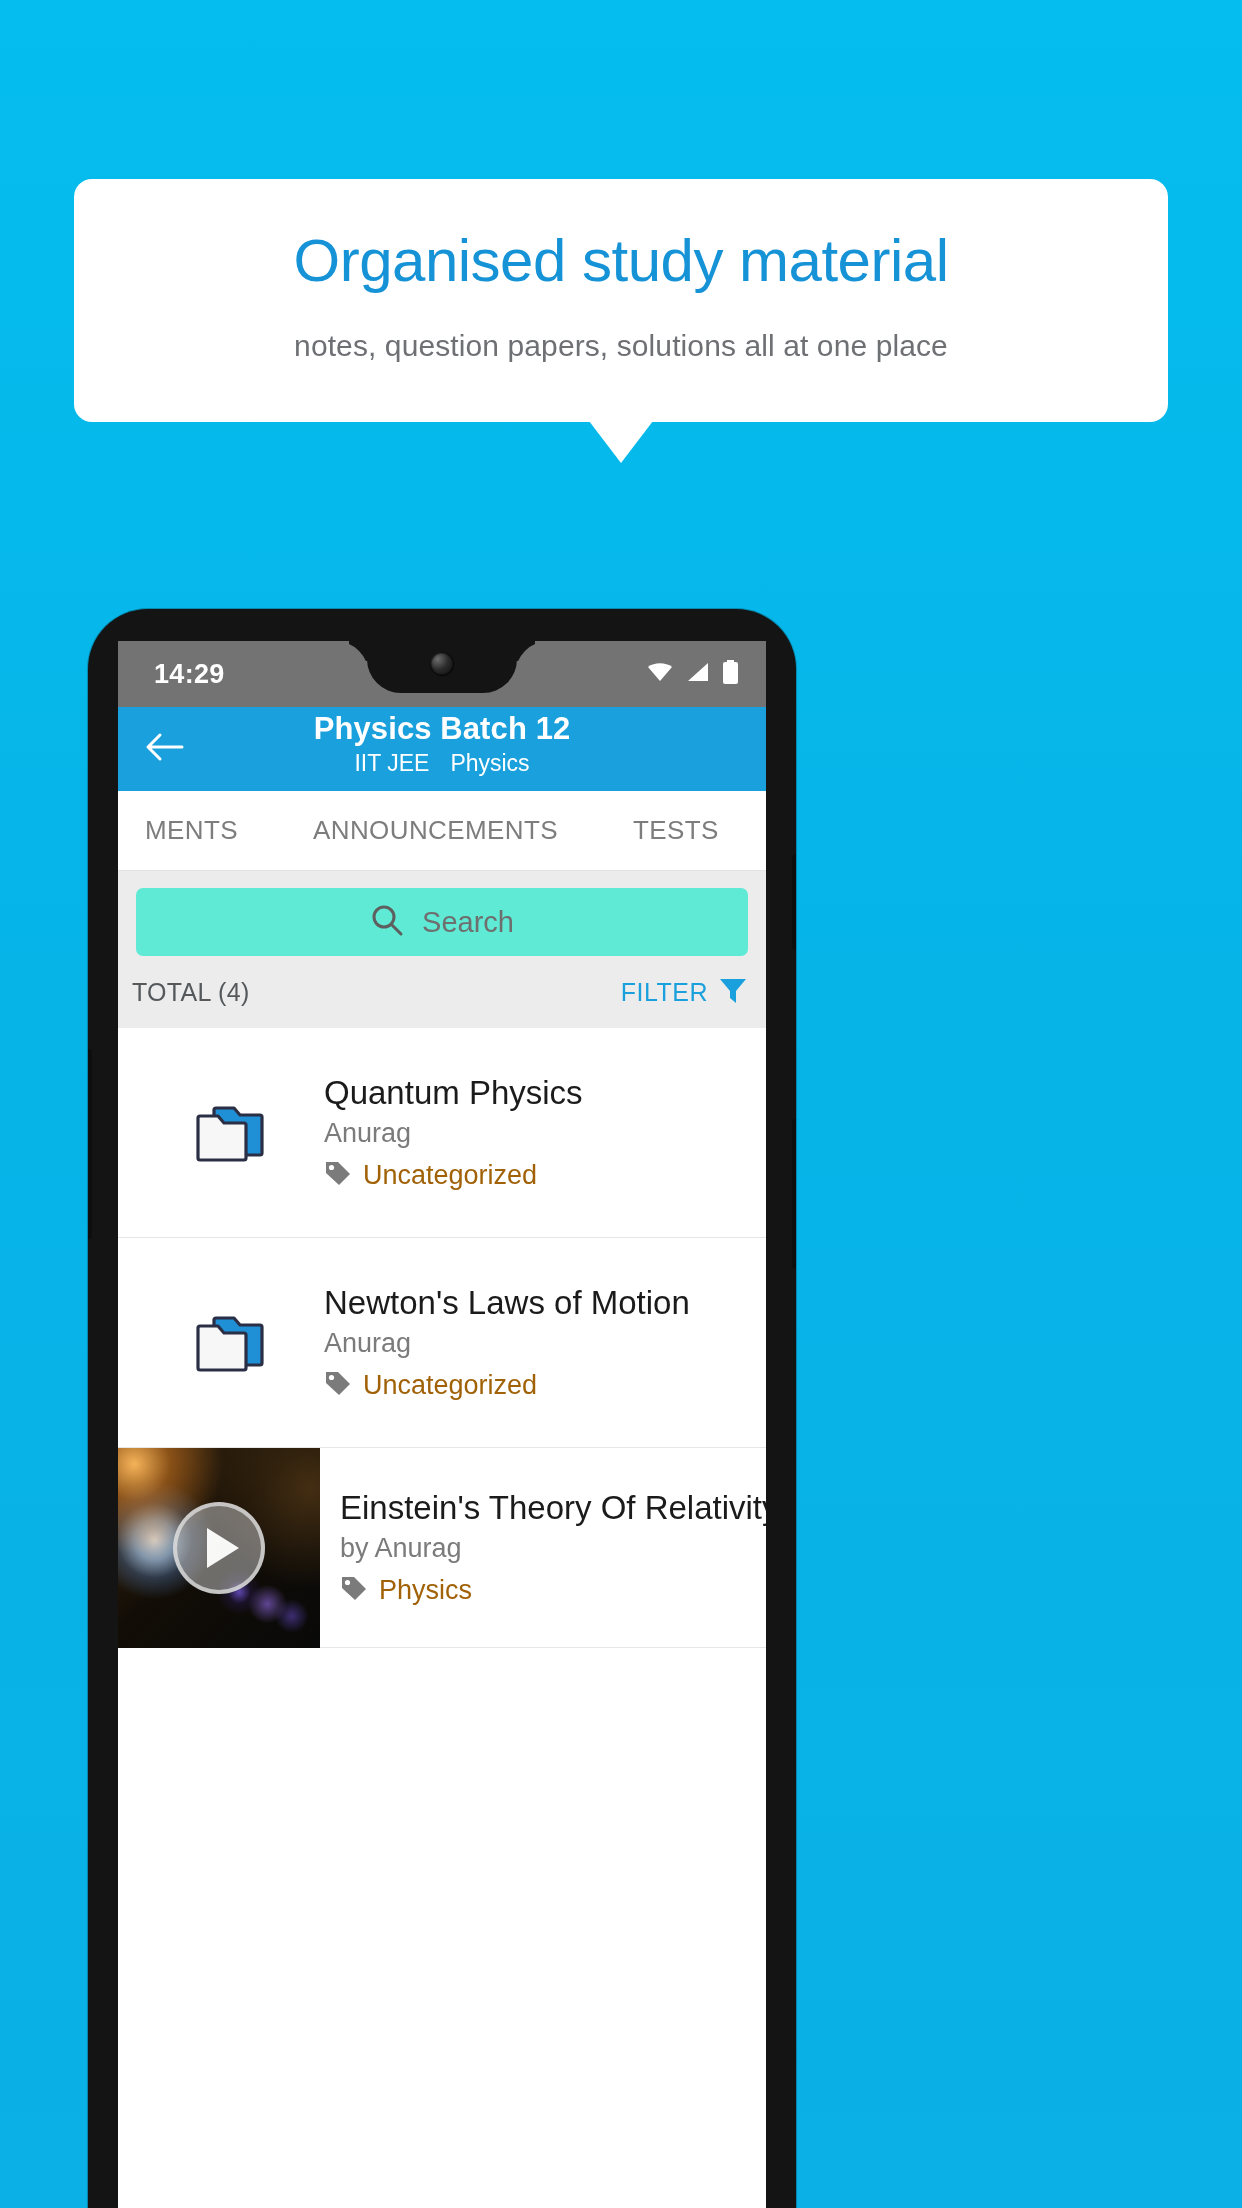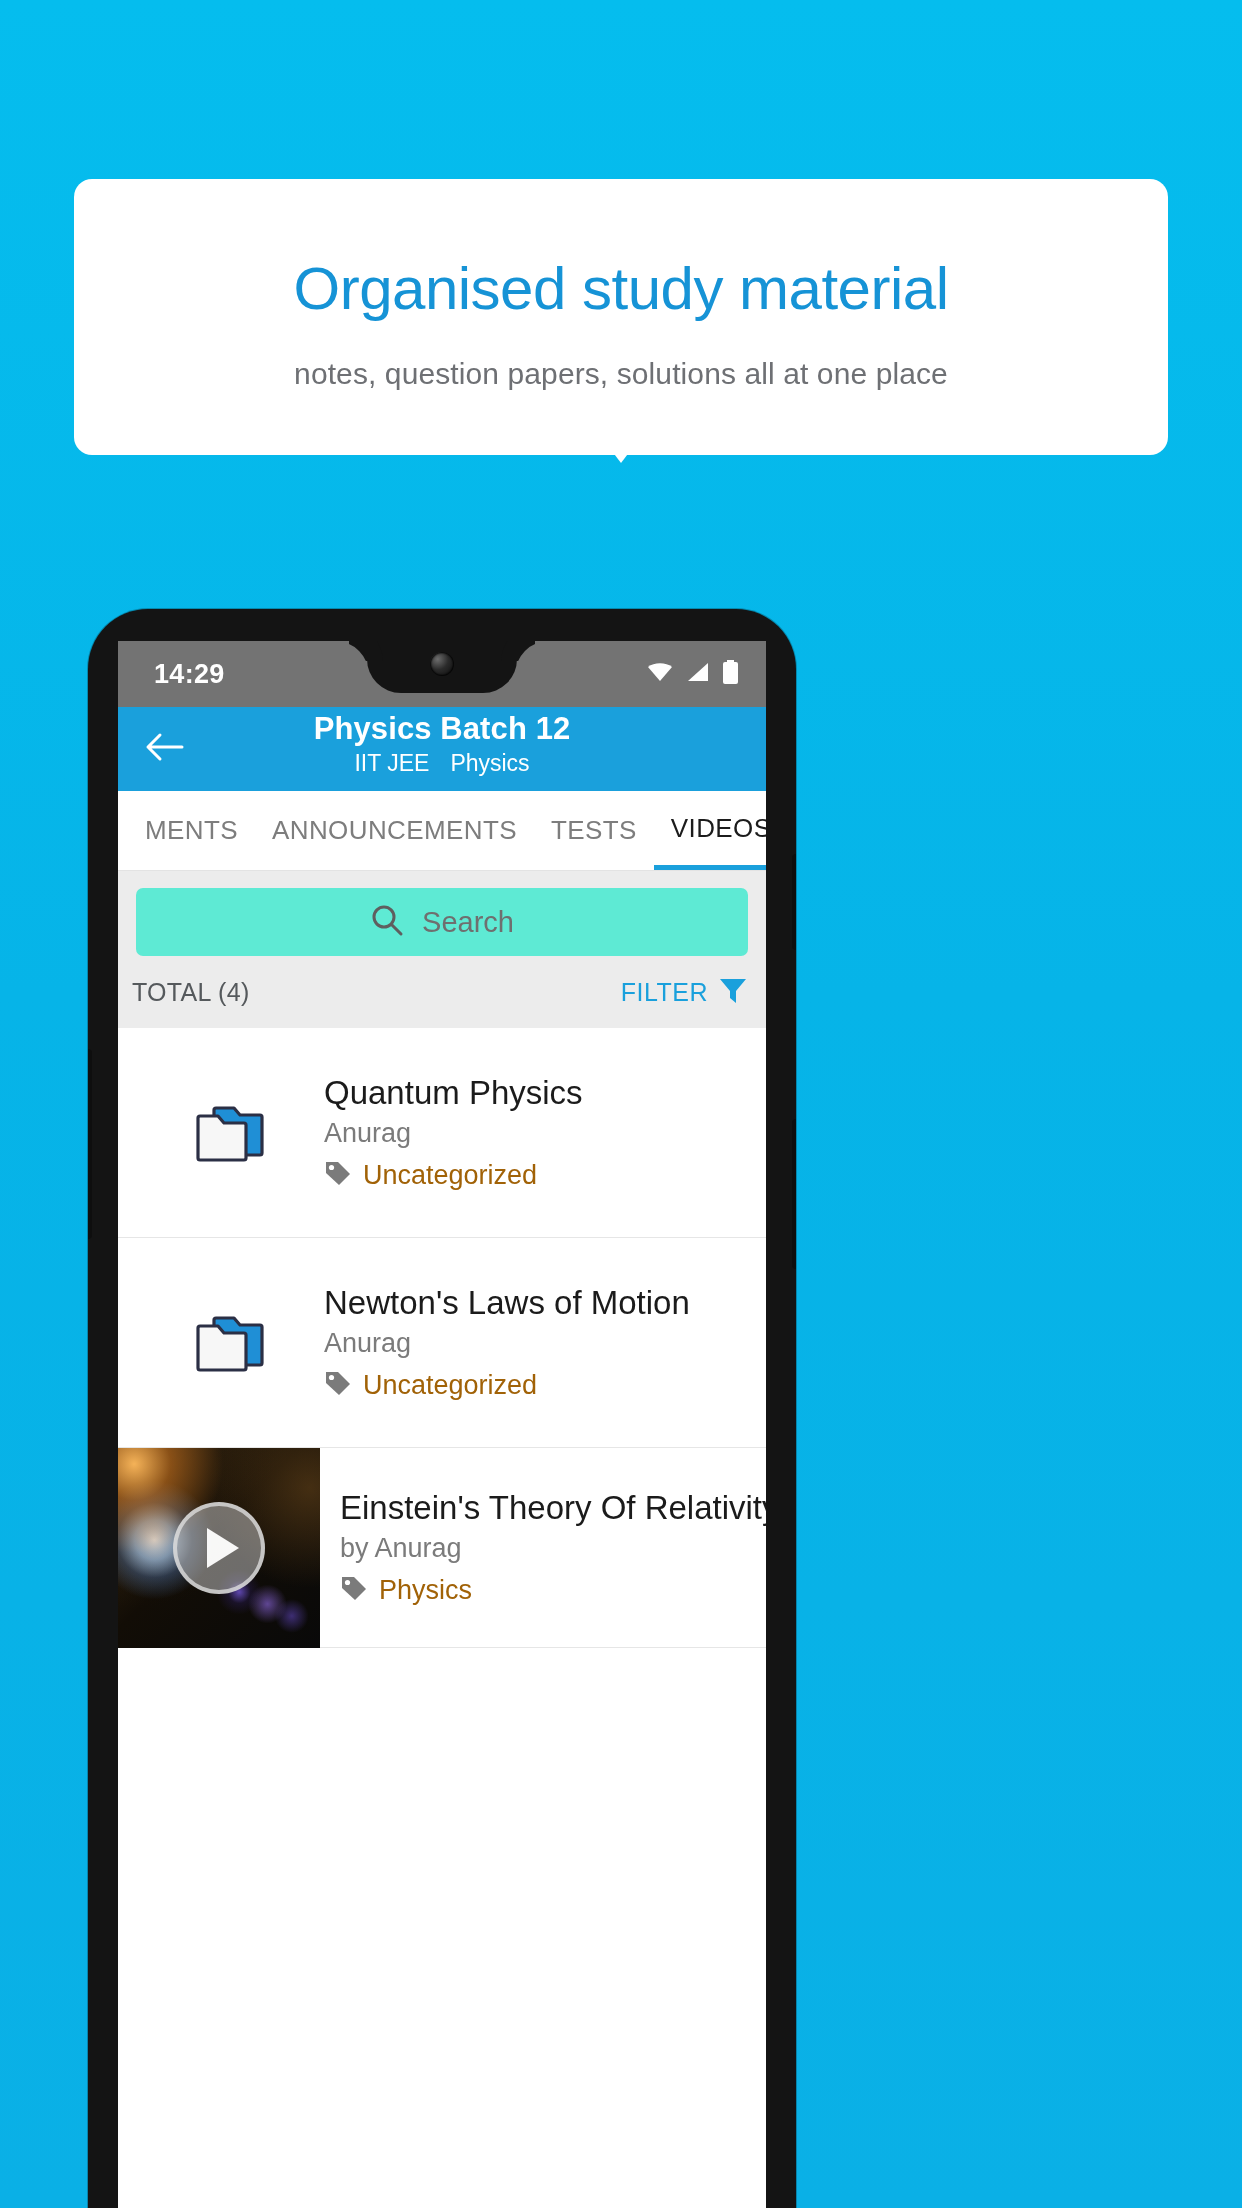--- a/index.html
+++ b/index.html
@@ -10,28 +10,28 @@
   }
   body {
     position: relative;
     background: linear-gradient(180deg, #05bdee 0%, #06b4e8 45%, #0ab0e6 100%);
   }
 
   
   #promo-card {
     position: absolute;
     left: 74px; top: 179px;
-    width: 1094px; height: 276px;
+    width: 1094px; height: 243px;
     background: #ffffff;
     border-radius: 18px;
     display: flex;
     flex-direction: column;
     align-items: center;
     justify-content: flex-start;
-    padding-top: 80px;
+    padding-top: 52px;
   }
   #promo-title {
     font-size: 60px;
     font-weight: 400;
     color: #1693d6;
     letter-spacing: -0.5px;
     line-height: 1;
     white-space: nowrap;
   }
   #promo-sub {
@@ -182,20 +182,21 @@
 
   
   #tabs {
     height: 80px;
     background: #ffffff;
     display: flex;
     align-items: center;
     border-bottom: 1px solid #e3e3e3;
     position: relative;
     padding-left: 10px;
+    gap: 41px;
   }
   .tab {
     font-size: 26px;
     letter-spacing: 0.4px;
     color: #7d7d7d;
     padding: 0 17px;
     height: 100%;
     display: flex;
     align-items: center;
     white-space: nowrap;

